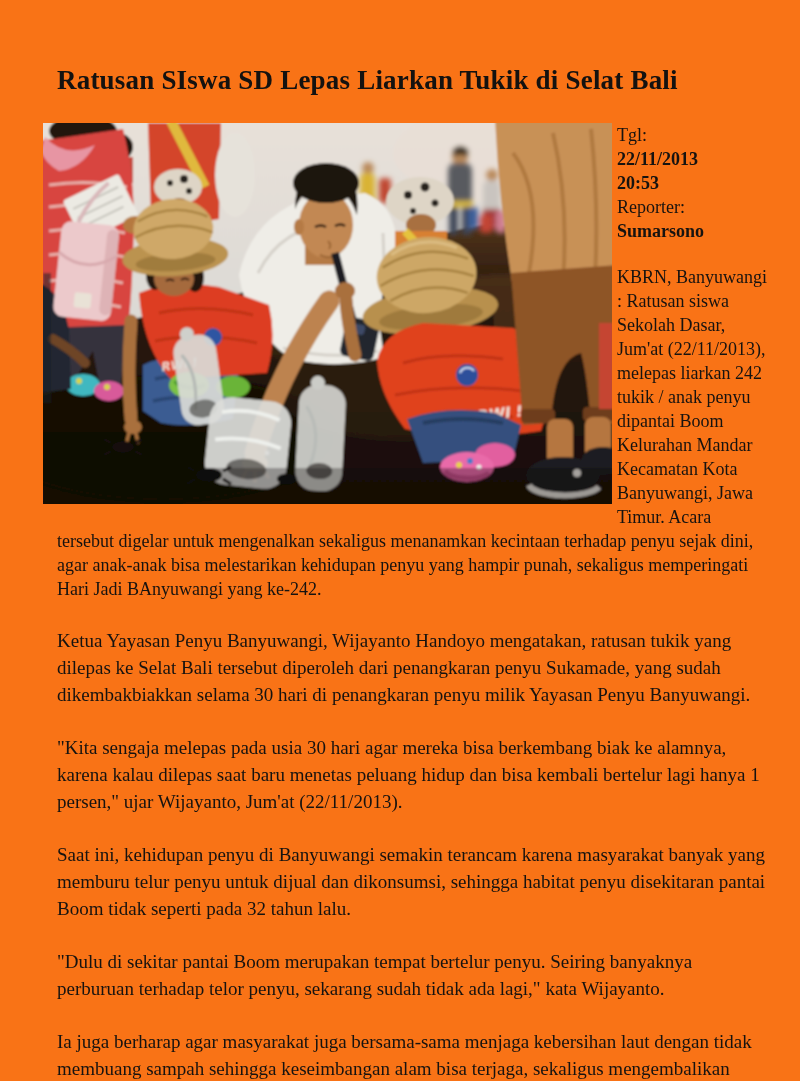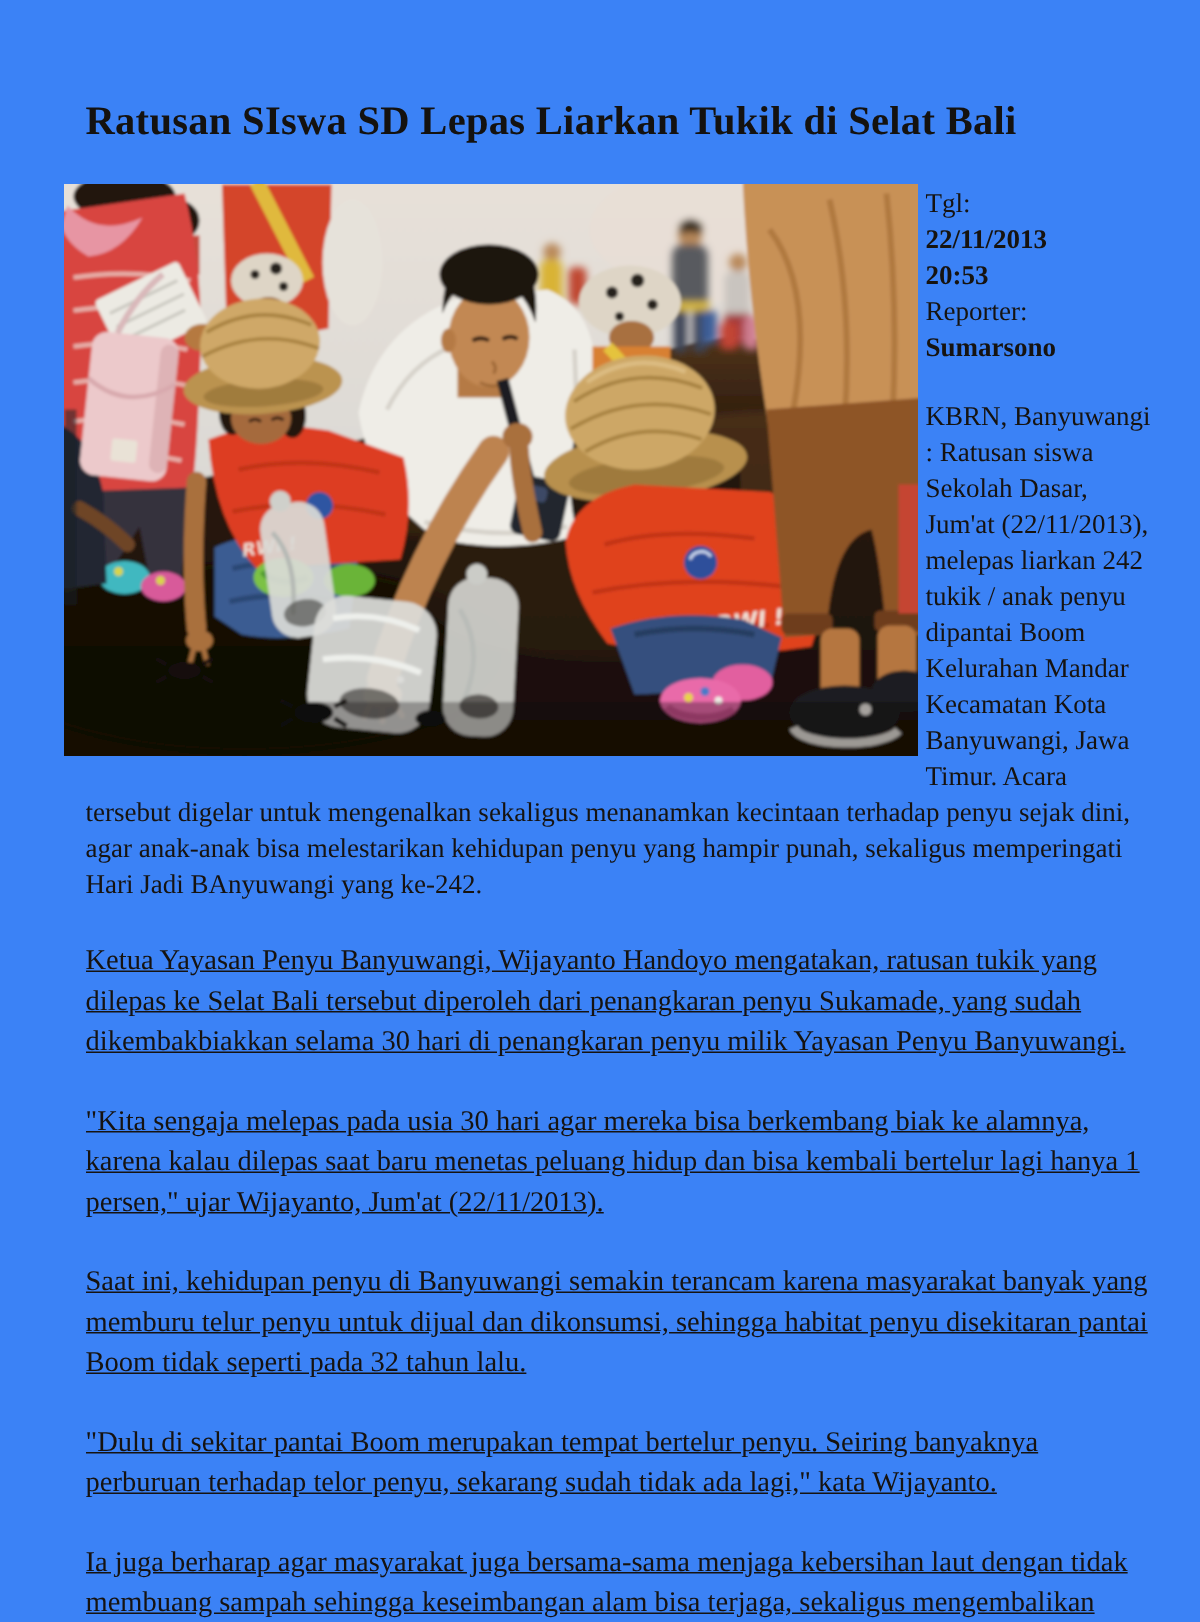--- a/index.html
+++ b/index.html
@@ -1,19 +1,19 @@
 <!DOCTYPE html>
 <html><head>
 <meta charset="utf-8">
 <style>
   html,body{margin:0;padding:0;background:#ffffff;}
   .page{
     position:relative;
     width:800px;height:1081px;
-    background:#3b82f6;
+    background:#f97316;
     box-sizing:border-box;
     padding:64px 30px 0 57px;
     font-family:"Liberation Serif","DejaVu Serif",serif;
     color:#161310;
     overflow:hidden;
   }
   .title{
     margin:0 0 26px 0;
     font-size:27px;
     line-height:1.22;
@@ -25,21 +25,21 @@
     float:left;
     width:569px;height:381px;
     margin:0 5px 10px -14px;
     background:#d8d6d2;
   }
   .photo-float svg{display:block;}
   .meta{margin-top:22px;font-size:18px;line-height:24px;}
   .meta .m-label{font-weight:normal;}
   .meta .m-value{font-weight:bold;}
   .lead{margin:22px 0 26px 0;font-size:18px;line-height:24px;}
-  .body-par{margin:26px 0;font-size:19px;line-height:27px;text-decoration:underline;}
+  .body-par{margin:26px 0;font-size:19px;line-height:27px;}
 </style>
 </head>
 <body>
 
 <div class="page">
 
   <h1 class="title">Ratusan SIswa SD Lepas Liarkan Tukik di Selat Bali</h1>
 
   <div class="article">
 

